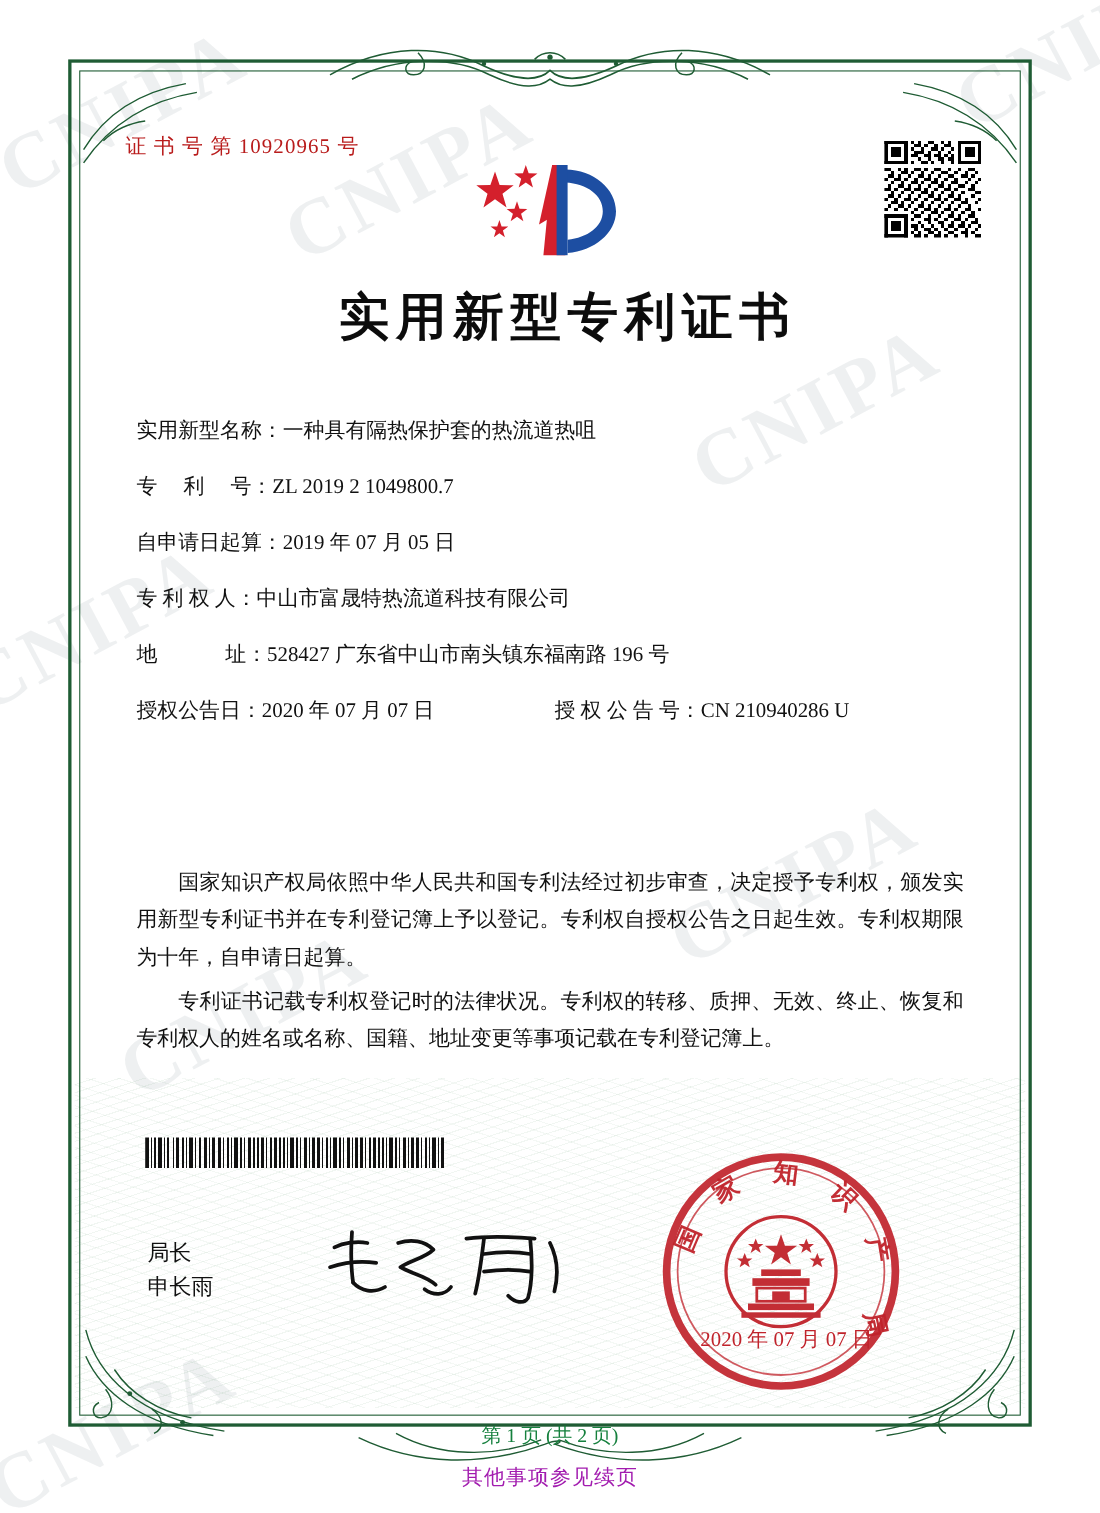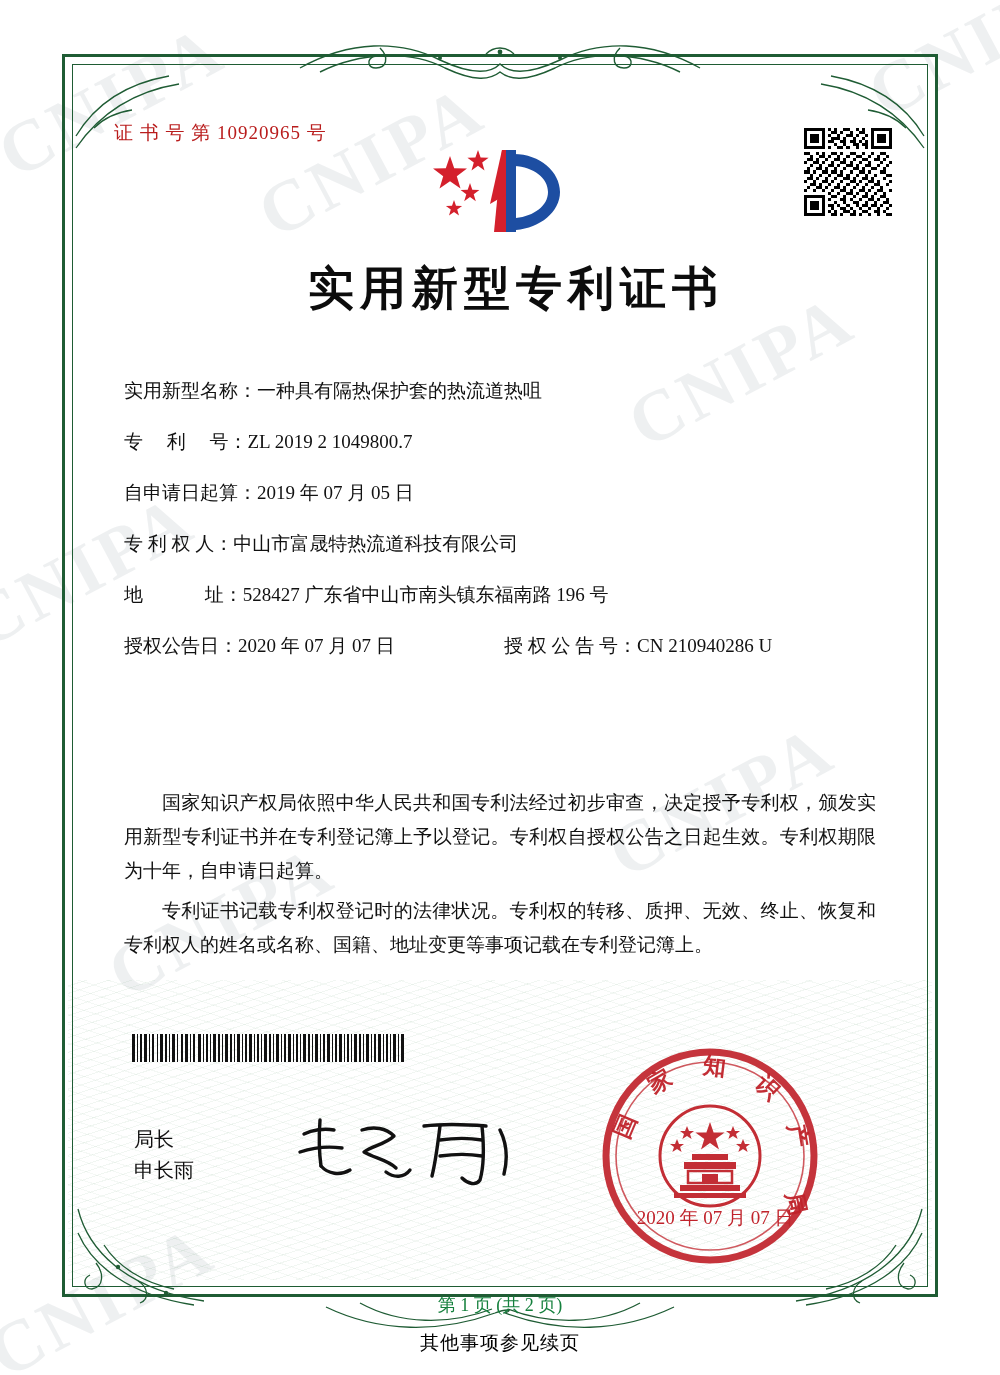--- a/index.html
+++ b/index.html
@@ -252,21 +252,21 @@
     margin-top: 21px;
   }
   .below-note {
     position: absolute;
     left: 0;
     right: 0;
     top: 1330px;
     text-align: center;
     font-family: "Liberation Serif", serif;
     font-size: 19px;
-    color: #000000;
+    color: #a21caf;
     letter-spacing: 1px;
   }
 </style>
 </head>
 <body>
 
 <div class="page">
 
   <div class="wm wm1">CNIPA</div>
   <div class="wm wm2">CNIPA</div>

